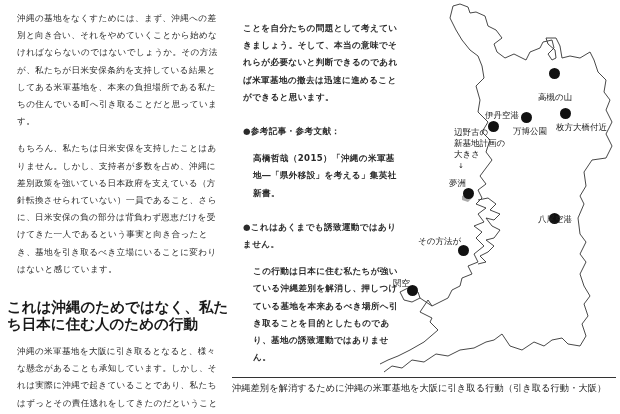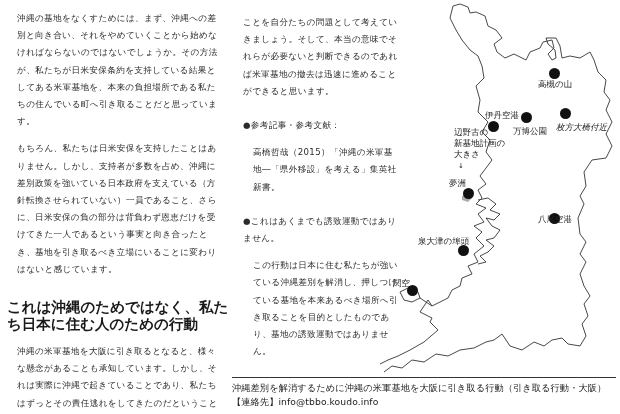--- a/index.html
+++ b/index.html
@@ -1,21 +1,21 @@
 <!DOCTYPE html>
 <html><head>
 <meta charset="utf-8">
 <style>
   html, body { margin:0; padding:0; }
   body { width:620px; height:414px; background:#ffffff; position:relative; overflow:hidden;
          font-family:"DejaVu Sans", sans-serif; color:#2b2b2b; }
   .col { position:absolute; font-size:8.6px; line-height:17.2px; letter-spacing:0.35px; }
   .col p { margin:10px; }
   #left { left:7px; top:0px; width:226px; }
-  #mid { left:233px; top:4px; width:178px; }
+  #mid { left:233px; top:10px; width:178px;font-weight:bold; }
   .heading { font-weight:bold; font-size:14.5px; line-height:17px; color:#1a1a1a; margin:21px 0 8px 0; letter-spacing:0; }
   .bullet-title { margin-top:17px !important; }
   .indent { padding-left:10px; }
   .map-label { position:absolute; font-size:8.5px; color:#222; white-space:nowrap; letter-spacing:0; line-height:10px; }
   .dot { position:absolute; width:11px; height:11px; background:#111; border-radius:50%; }
   #footer { position:absolute; left:232px; top:377px; width:384px; border-top:1px solid #333; padding-top:3px;
             font-size:9.2px; line-height:14px; color:#222; letter-spacing:0.1px; white-space:nowrap; }
   svg.map { position:absolute; left:0; top:0; }
 </style>
 </head>
@@ -41,48 +41,45 @@
     <path d="M453,6 L460,4 L468,7 L470,13 L476,12 L485,16 L488,26 L496,30 L502,38 L494,44 L497,52 L505,58 L514,54 L526,60 L530,52 L540,48 L543,42 L552,40 L554,48 L548,54 L552,60 L556,58 L555,50 L548,44 L546,38 L556,38 L560,46 L562,58 L570,56 L580,58 L590,52 L594,60 L598,72 L606,80 L604,92 L610,100 L606,110 L612,122 L606,134 L612,146 L606,158 L592,160 L584,172 L586,186 L580,196 L584,204 L578,218 L580,234 L586,242 L580,254 L586,262 L580,274 L584,286 L590,296 L584,304 L588,316 L582,324 L586,336 L580,346 L568,344 L562,338 L552,340 L544,346 L534,342 L522,350 L510,346 L502,334 L494,340 L486,342 L474,348 L460,350 L448,356 L436,354 L424,362 L412,360 L402,368 L392,366 L384,372"></path>
     <path d="M453,6 L450,18 L456,30 L462,40 L470,50 L478,56 L482,66 L484,78 L476,86 L480,100 L478,112 L488,122 L482,132 L490,140 L486,152 L492,160 L486,168 L480,176 L486,184 L478,190 L482,198 L476,204 L486,208 L478,214 L484,222 L474,226 L482,232 L476,238 L484,246 L474,254 L478,262 L468,266 L472,274 L462,278 L460,286 L452,290 L448,298 L440,302 L432,306 L428,300 L424,306 L420,312 L432,318 L430,322 L438,330 L424,342 L410,350 L398,356 L388,360 L380,364"></path>
     <path d="M478,200 L488,198 L496,204 L490,210 L500,214 L494,220 L486,218 L492,226 L500,230 L494,238 L486,240 L494,246 L488,252 L480,256 L486,262 L478,264"></path>
     <path d="M400,292 L408,288 L418,292 L420,298 L412,302 L404,300 Z"></path>
     <path d="M420,298 L432,306"></path>
   </g>
   <path d="M462,196 L468,194 L472,198 L468,202 L462,200 Z" fill="#aaa"></path>
 </svg>
 
 <div class="dot" style="left:549px;top:68px;"></div>
-<div class="map-label" style="left:538px;top:79px;">高槻の山</div>
+<div class="map-label" style="left:538px;top:92px;">高槻の山</div>
 
 <div class="dot" style="left:488px;top:121px;"></div>
 <div class="map-label" style="left:485px;top:110px;text-align:center;">伊丹空港</div>
 
 <div class="dot" style="left:521px;top:112px;"></div>
 <div class="map-label" style="left:513px;top:126px;">万博公園</div>
 
 <div class="dot" style="left:560px;top:108px;"></div>
-<div class="map-label" style="left:556px;top:122px;font-style:italic;">枚方大橋付近</div>
+<div class="map-label" style="left:556px;top:122px;">枚方大橋付近</div>
 
 <div class="map-label" style="left:454px;top:127px;line-height:11px;">
   <div>辺野古の</div>
   <div>新基地計画の</div>
   <div>大きさ</div>
 </div>
 <div class="map-label" style="left:458px;top:161px;font-size:7px;">↓</div>
 
 <div class="dot" style="left:463px;top:188px;"></div>
 <div class="map-label" style="left:449px;top:178px;">夢洲</div>
 
 <div class="dot" style="left:549px;top:213px;"></div>
 <div class="map-label" style="left:538px;top:214px;">八尾空港</div>
 
 <div class="dot" style="left:458px;top:245px;"></div>
-<div class="map-label" style="left:418px;top:236px;">泉大津の埠頭</div>
+<div class="map-label" style="left:418px;top:236px;">その方法が</div>
 
 <div class="dot" style="left:407px;top:285px;"></div>
 <div class="map-label" style="left:393px;top:278px;">関空</div>
 
 <div id="footer">
   <div>沖縄差別を解消するために沖縄の米軍基地を大阪に引き取る行動（引き取る行動・大阪）</div>
-  <div>
-    <span>【連絡先】</span><span>info@tbbo.koudo.info</span>
-  </div>
 </div>
 
 </body></html>

